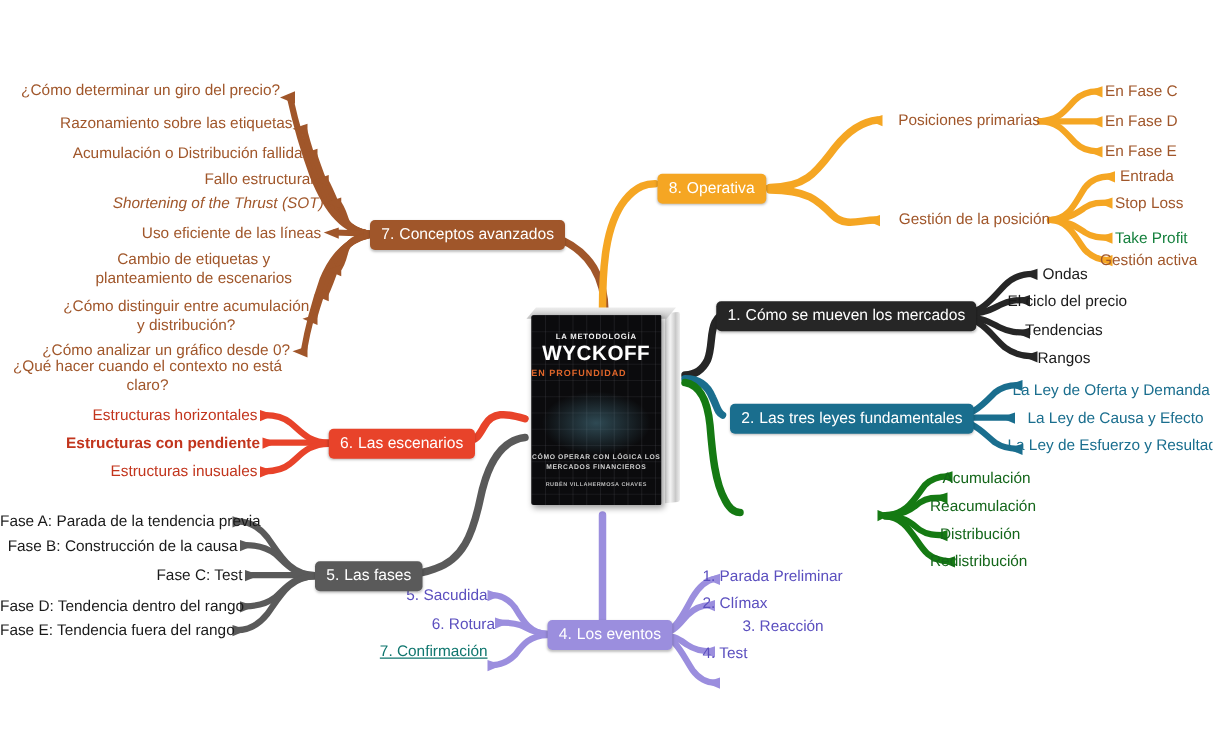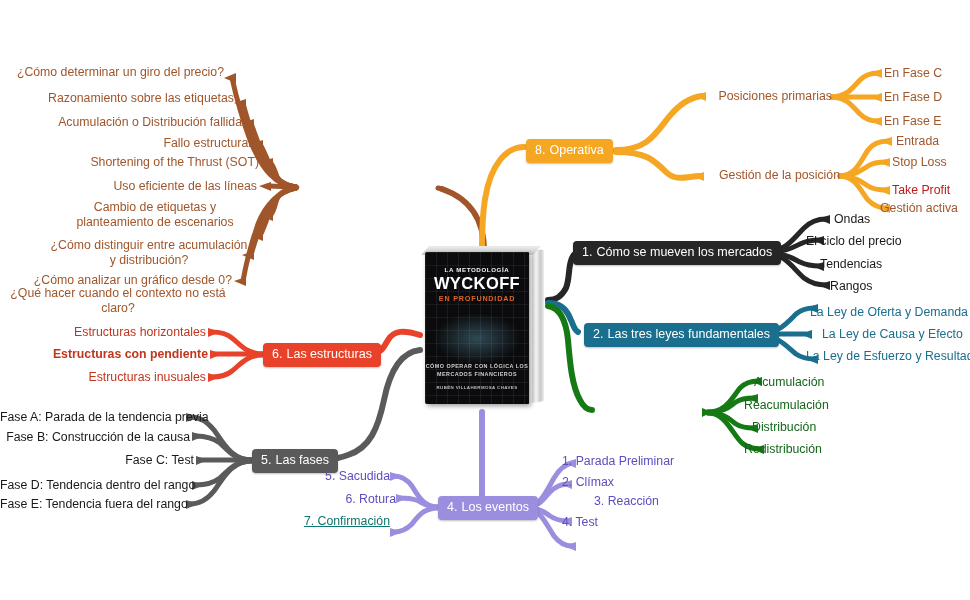--- a/index.html
+++ b/index.html
@@ -90,21 +90,21 @@
     text-align: center; color: #f2f2f2;
     font-size: 6.2px; letter-spacing: 0.6px; font-weight: bold;
   }
   .bk-t2 {
     position: absolute; left: 0; right: 0; top: 22px;
     text-align: center; color: #ffffff;
     font-size: 16.5px; letter-spacing: 0.4px; font-weight: bold;
   }
   .bk-t3 {
     position: absolute; left: 0; right: 0; top: 42px;
-    text-align: center; color: #e0662a;
+    text-align: left; color: #e0662a;
     font-size: 7.2px; letter-spacing: 0.8px; font-weight: bold;
   }
   .bk-t4 {
     position: absolute; left: 0; right: 0; top: 110px;
     text-align: center; color: #cfcfcf;
     font-size: 5.4px; letter-spacing: 0.5px; font-weight: bold; line-height: 1.5;
   }
   .bk-t5 {
     position: absolute; left: 0; right: 0; top: 133px;
     text-align: center; color: #bdbdbd;
@@ -284,20 +284,24 @@
       <div class="glow"></div>
       <div class="bk-t1">LA METODOLOGÍA</div>
       <div class="bk-t2">WYCKOFF</div>
       <div class="bk-t3">EN PROFUNDIDAD</div>
       <div class="bk-t4">CÓMO OPERAR CON LÓGICA
 LOS MERCADOS FINANCIEROS</div>
       <div class="bk-t5">RUBÉN VILLAHERMOSA CHAVES</div>
     </div>
   </div>
 
+  <div class="node" style="left:296px; top:176px; background:#a0562a;">
+    <span class="num">7.</span>
+    <span>Conceptos avanzados</span>
+  </div>
 
   <div class="node" style="left:526px; top:139px; background:#f5a623;">
     <span class="num">8.</span>
     <span>Operativa</span>
   </div>
 
   <div class="node" style="left:573px; top:241px; background:#262626;">
     <span class="num">1.</span>
     <span>Cómo se mueven los mercados</span>
   </div>
@@ -313,44 +317,44 @@
     <span>Los eventos</span>
   </div>
 
   <div class="node" style="left:252px; top:449px; background:#5a5a5a;">
     <span class="num">5.</span>
     <span>Las fases</span>
   </div>
 
   <div class="node" style="left:263px; top:343px; background:#e8432a;">
     <span class="num">6.</span>
-    <span>Las estructuras</span>
+    <span>Las escenarios</span>
   </div>
 
   <div class="leaf r" style="left:0px; top:65px; width:224px; color:#a0562a;">¿Cómo determinar un giro del precio?</div>
   <div class="leaf r" style="left:0px; top:91px; width:234px; color:#a0562a;">Razonamiento sobre las etiquetas</div>
   <div class="leaf r" style="left:0px; top:115px; width:242px; color:#a0562a;padding-left:24px;">Acumulación o Distribución fallida</div>
   <div class="leaf r" style="left:0px; top:136px; width:251px; color:#a0562a;">Fallo estructural</div>
-  <div class="leaf r" style="left:0px; top:155px; width:259px; color:#a0562a;">Shortening of the Thrust (SOT)</div>
+  <div class="leaf r" style="left:0px; top:155px; width:259px; color:#a0562a;font-style:italic;">Shortening of the Thrust (SOT)</div>
   <div class="leaf r" style="left:0px; top:179px; width:257px; color:#a0562a;">Uso eficiente de las líneas</div>
   <div class="leaf wrap" style="left:55px; top:200px; width:200px; color:#a0562a;">Cambio de etiquetas y planteamiento de escenarios</div>
   <div class="leaf wrap" style="left:48px; top:238px; width:202px; color:#a0562a;">¿Cómo distinguir entre acumulación y distribución?</div>
   <div class="leaf r" style="left:0px; top:273px; width:232px; color:#a0562a;">¿Cómo analizar un gráfico desde 0?</div>
   <div class="leaf wrap" style="left:4px; top:286px; width:228px; color:#a0562a;">¿Qué hacer cuando el contexto no está claro?</div>
 
   <div class="leaf r" style="left:690px; top:89px; width:142px; color:#a0562a;">Posiciones primarias</div>
   <div class="leaf r" style="left:690px; top:168px; width:150px; color:#a0562a;">Gestión de la posición</div>
 
   <div class="leaf l" style="left:884px; top:66px; color:#a0562a;">En Fase C</div>
   <div class="leaf l" style="left:884px; top:90px; color:#a0562a;">En Fase D</div>
   <div class="leaf l" style="left:884px; top:114px; color:#a0562a;">En Fase E</div>
 
   <div class="leaf l" style="left:896px; top:134px; color:#a0562a;">Entrada</div>
   <div class="leaf l" style="left:892px; top:155px; color:#a0562a;">Stop Loss</div>
-  <div class="leaf l" style="left:892px; top:183px; color:#b91c1c;text-align:center;">Take Profit</div>
+  <div class="leaf l" style="left:892px; top:183px; color:#15803d;text-align:center;">Take Profit</div>
   <div class="leaf l" style="left:880px; top:201px; color:#a0562a;">Gestión activa</div>
 
   <div class="leaf l" style="left:834px; top:212px; color:#1a1a1a;">Ondas</div>
   <div class="leaf l" style="left:806px; top:234px; color:#1a1a1a;">El ciclo del precio</div>
   <div class="leaf l" style="left:820px; top:257px; color:#1a1a1a;">Tendencias</div>
   <div class="leaf l" style="left:830px; top:279px; color:#1a1a1a;">Rangos</div>
 
   <div class="leaf l" style="left:810px; top:305px; color:#1a6e8e;">La Ley de Oferta y Demanda</div>
   <div class="leaf l" style="left:822px; top:327px; color:#1a6e8e;">La Ley de Causa y Efecto</div>
   <div class="leaf l" style="left:806px; top:349px; color:#1a6e8e;">La Ley de Esfuerzo y Resultado</div>

